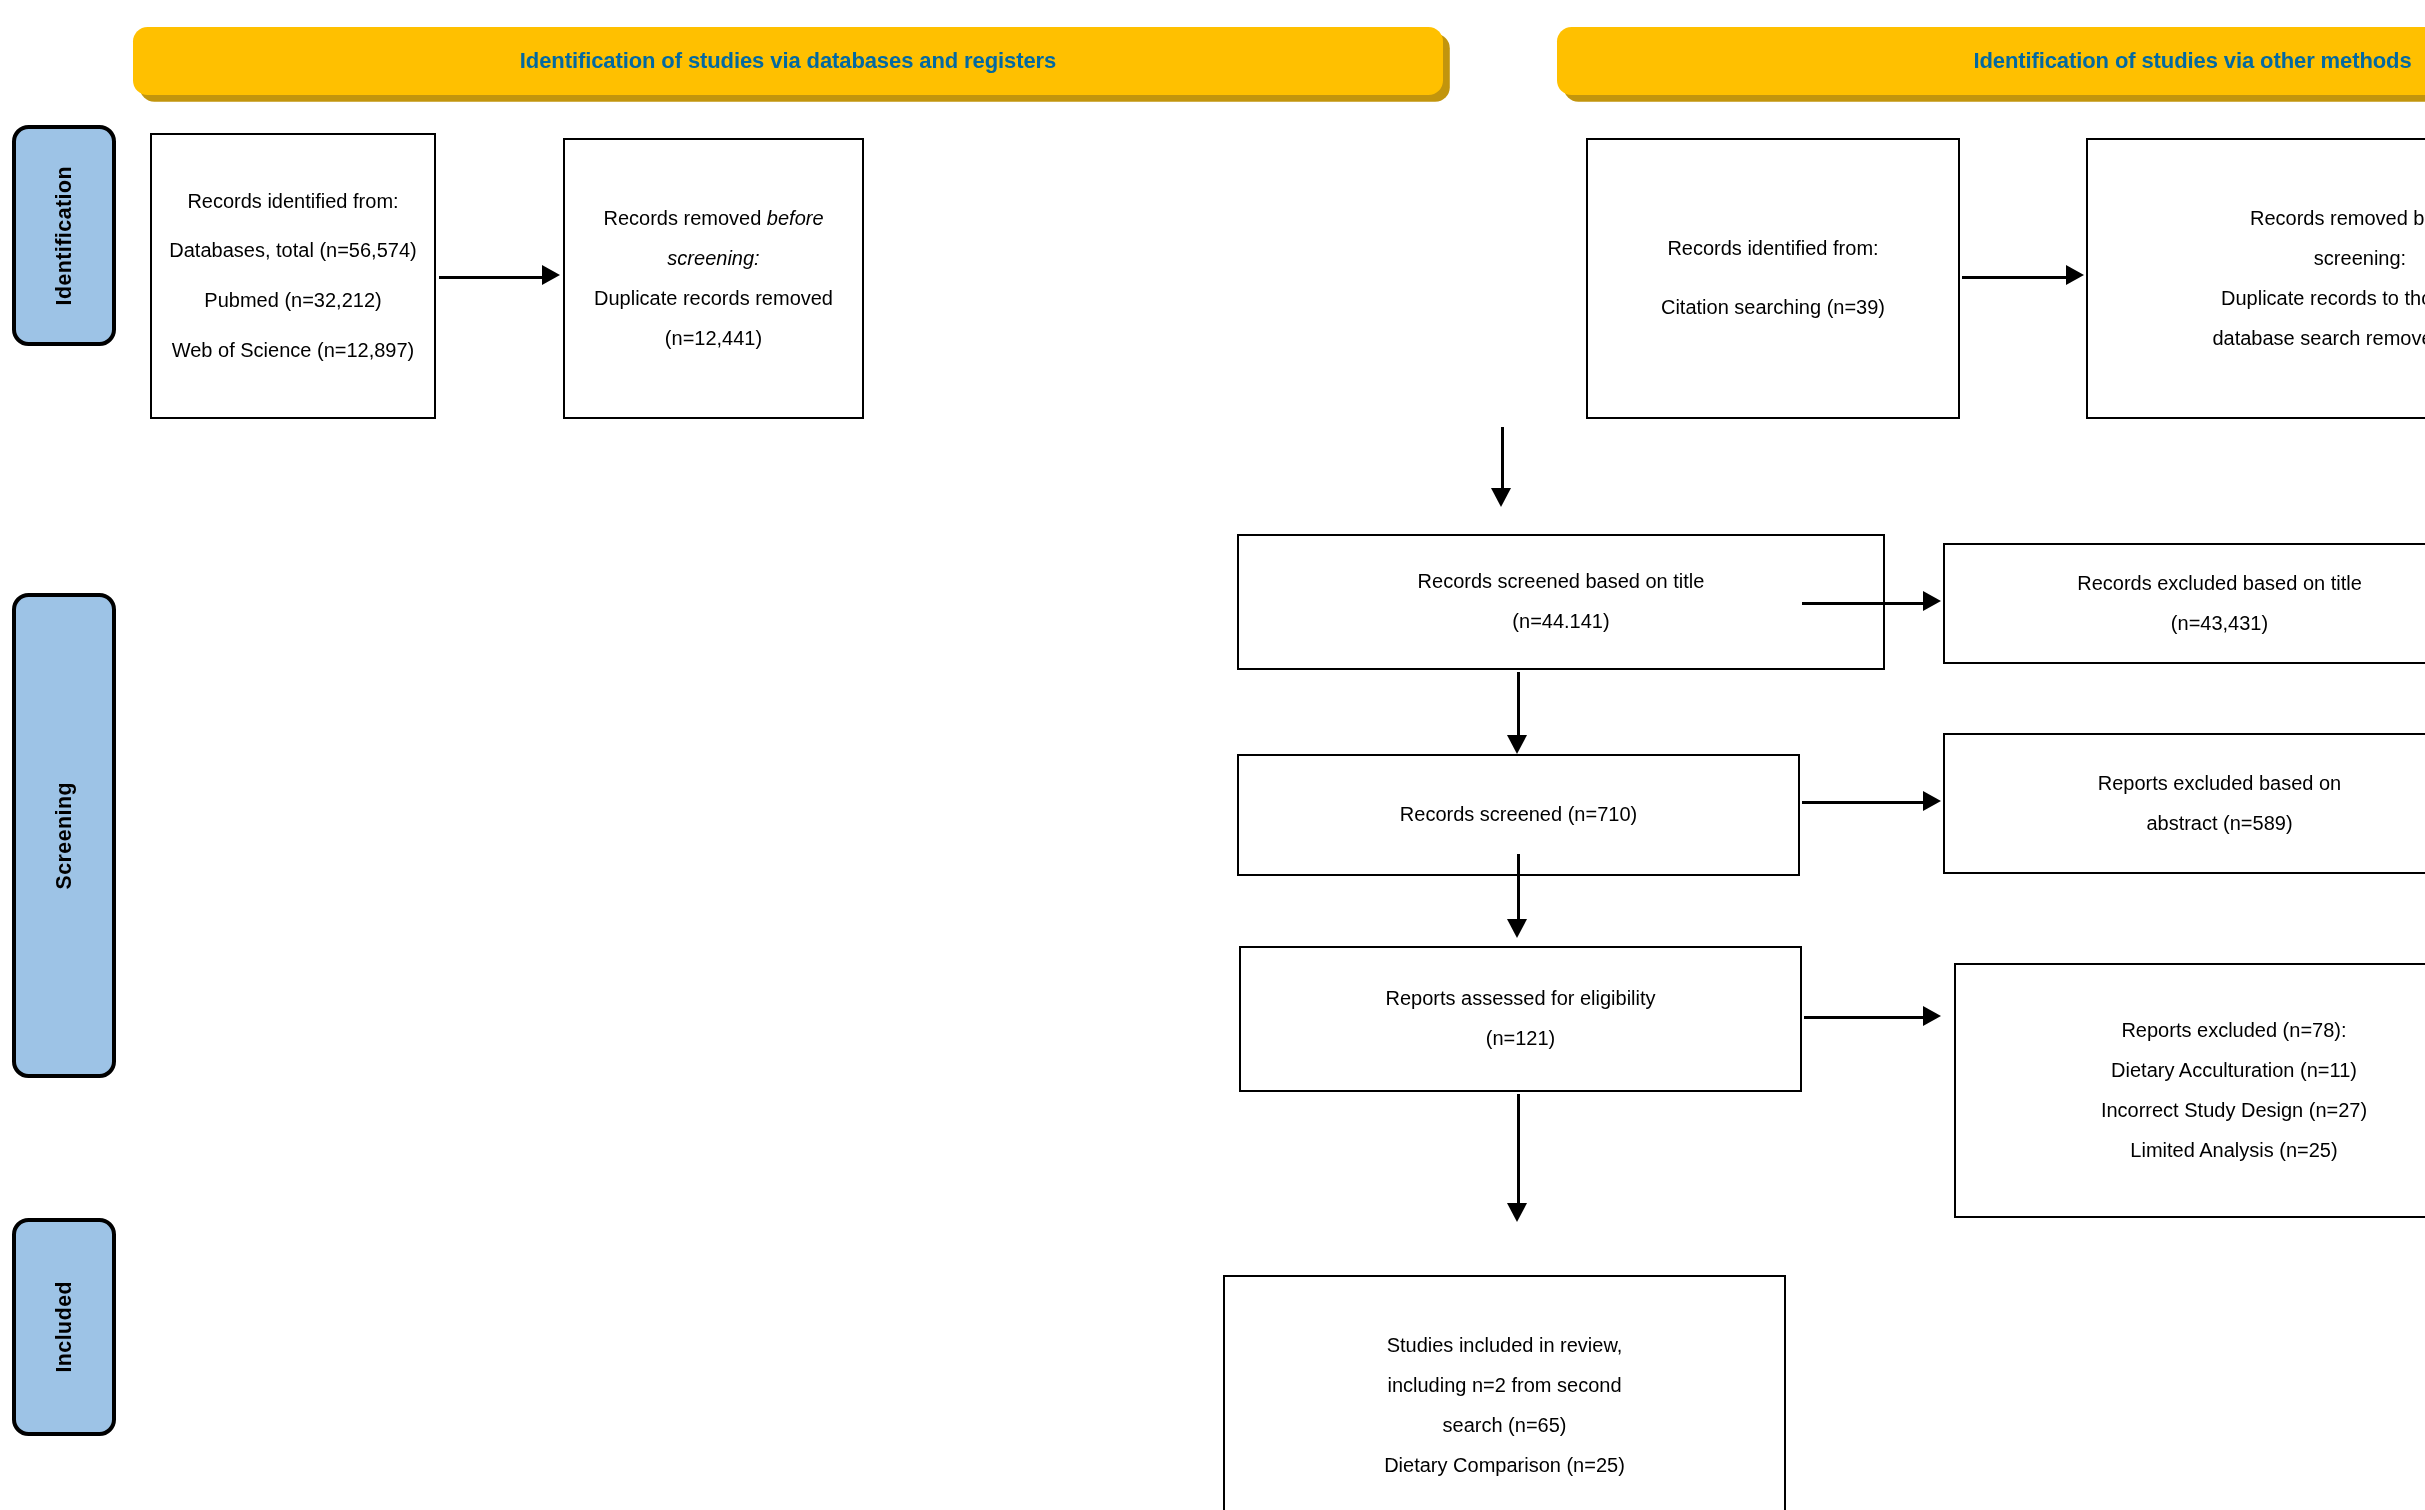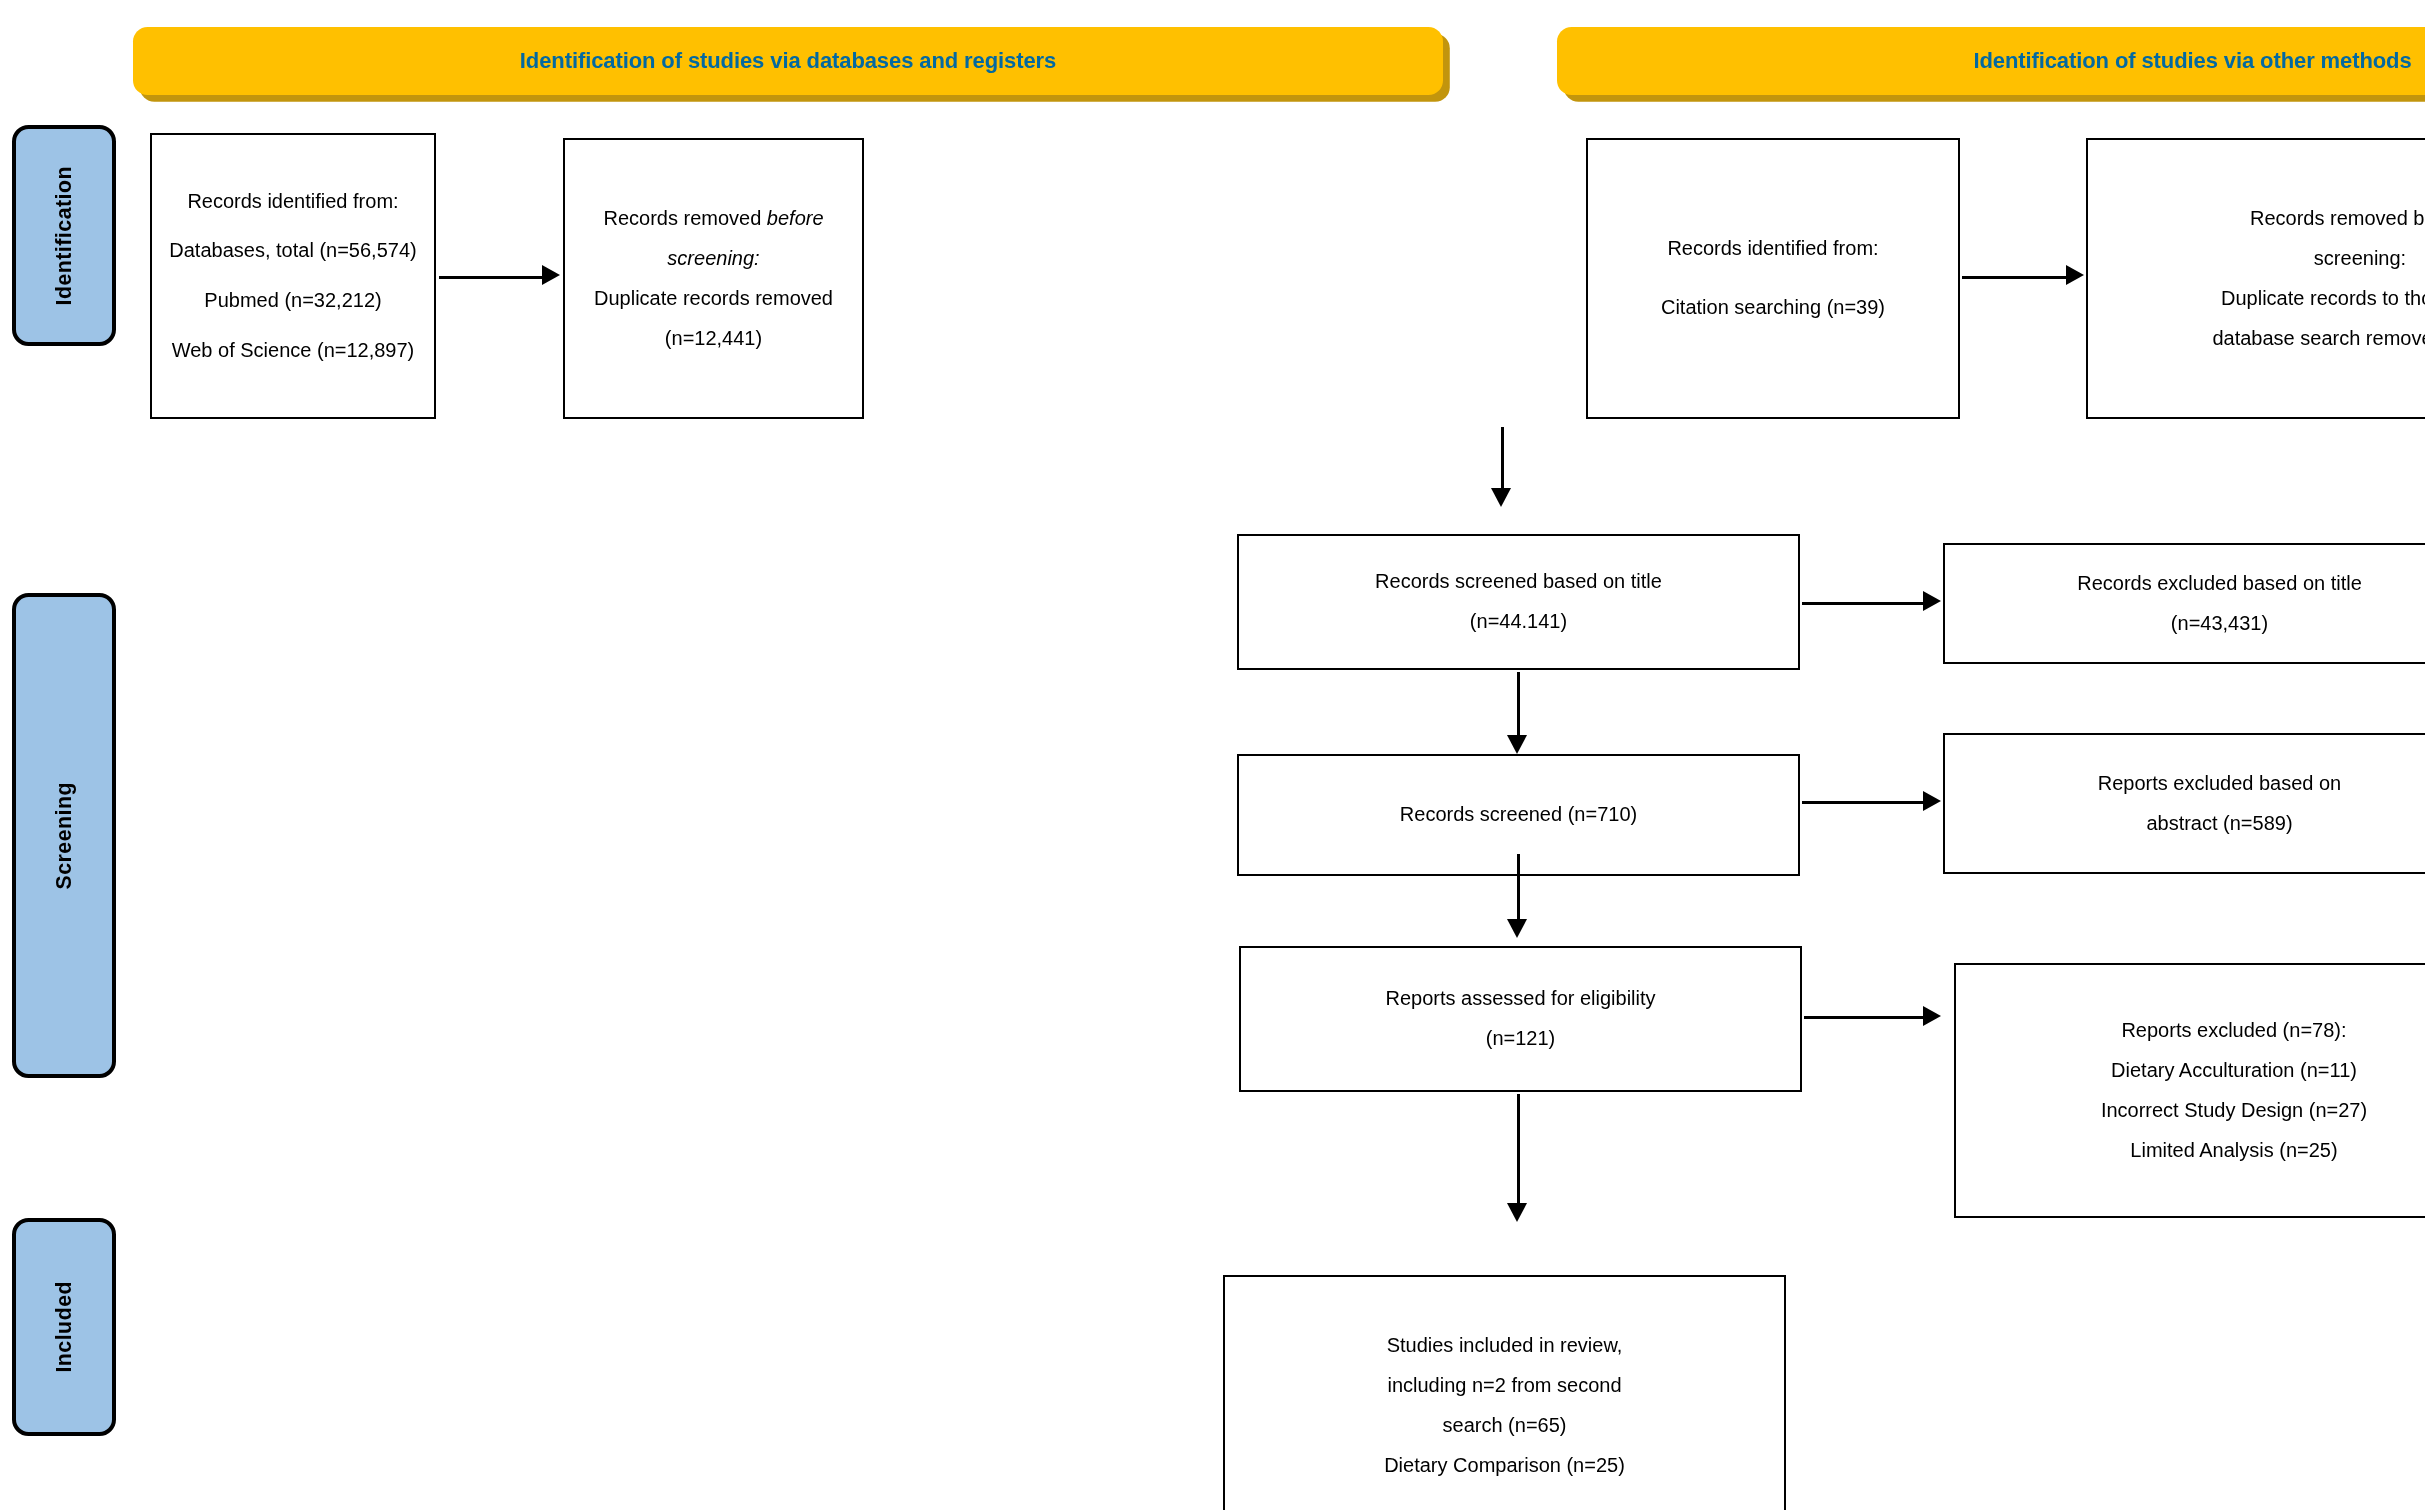--- a/index.html
+++ b/index.html
@@ -168,21 +168,21 @@
   <div class="node" style="left:2086px; top:138px; width:548px; height:281px;">
     <div class="line spaced-sm">Records removed before</div>
     <div class="line spaced-sm">screening:</div>
     <div class="line spaced-sm">Duplicate records to those from</div>
     <div class="line spaced-sm">database search removed (n=65)</div>
   </div>
 
   <div class="vline" style="left:1501px; top:427px; height:63px;"></div>
   <div class="arrow-down" style="left:1491px; top:488px;"></div>
 
-  <div class="node" style="left:1237px; top:534px; width:563px; height:136px;">
+  <div class="node" style="left:1237px; top:534px; width:648px; height:136px;">
     <div class="line spaced-sm">Records screened based on title</div>
     <div class="line spaced-sm">(n=44.141)</div>
   </div>
 
   <div class="hline" style="left:1802px; top:602px; width:121px;"></div>
   <div class="arrow-right" style="left:1923px; top:591px;"></div>
 
   <div class="node" style="left:1943px; top:543px; width:553px; height:121px;">
     <div class="line spaced-sm">Records excluded based on title</div>
     <div class="line spaced-sm">(n=43,431)</div>

